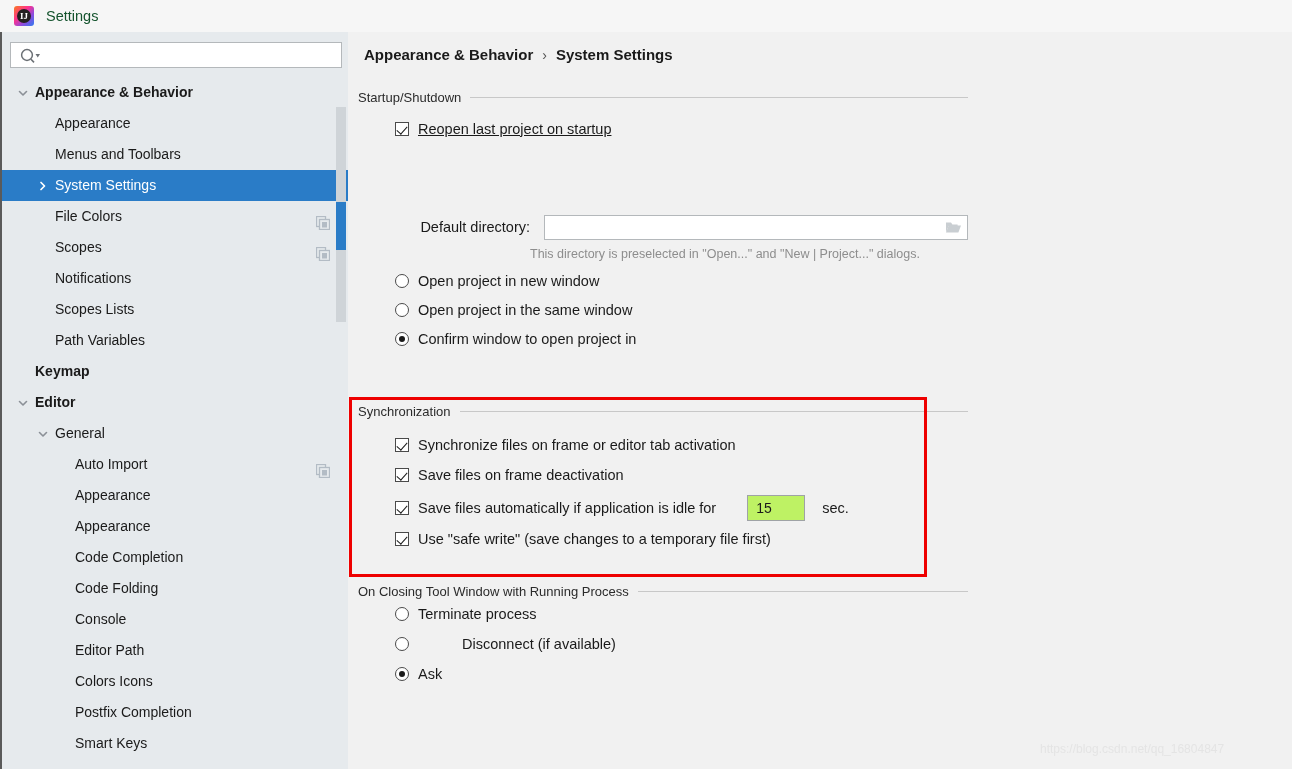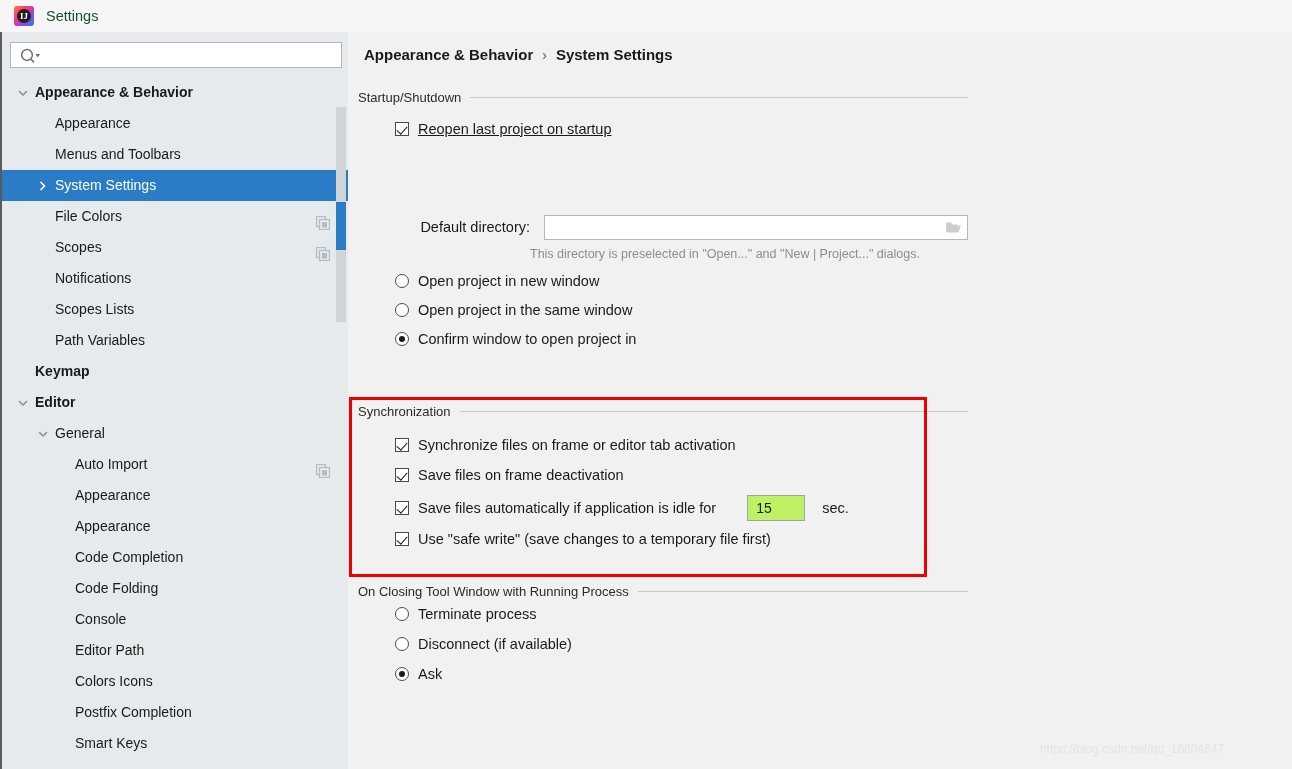--- a/index.html
+++ b/index.html
@@ -400,21 +400,21 @@
 
   <div class="section" style="top:552px;">
     <div class="sec-head">
       <span>On Closing Tool Window with Running Process</span>
       <span class="rule"></span>
     </div>
     <div class="opt-row indent" style="">
       <span class="rdo"></span>
       <span>Terminate process</span>
     </div>
-    <div class="opt-row indent" style="height:31px;">
+    <div class="opt-row indent" style="height:31px;gap:44px;">
       <span class="rdo"></span>
       <span>Disconnect (if available)</span>
     </div>
     <div class="opt-row indent">
       <span class="rdo on"></span>
       <span>Ask</span>
     </div>
   </div>
 </div>
 

